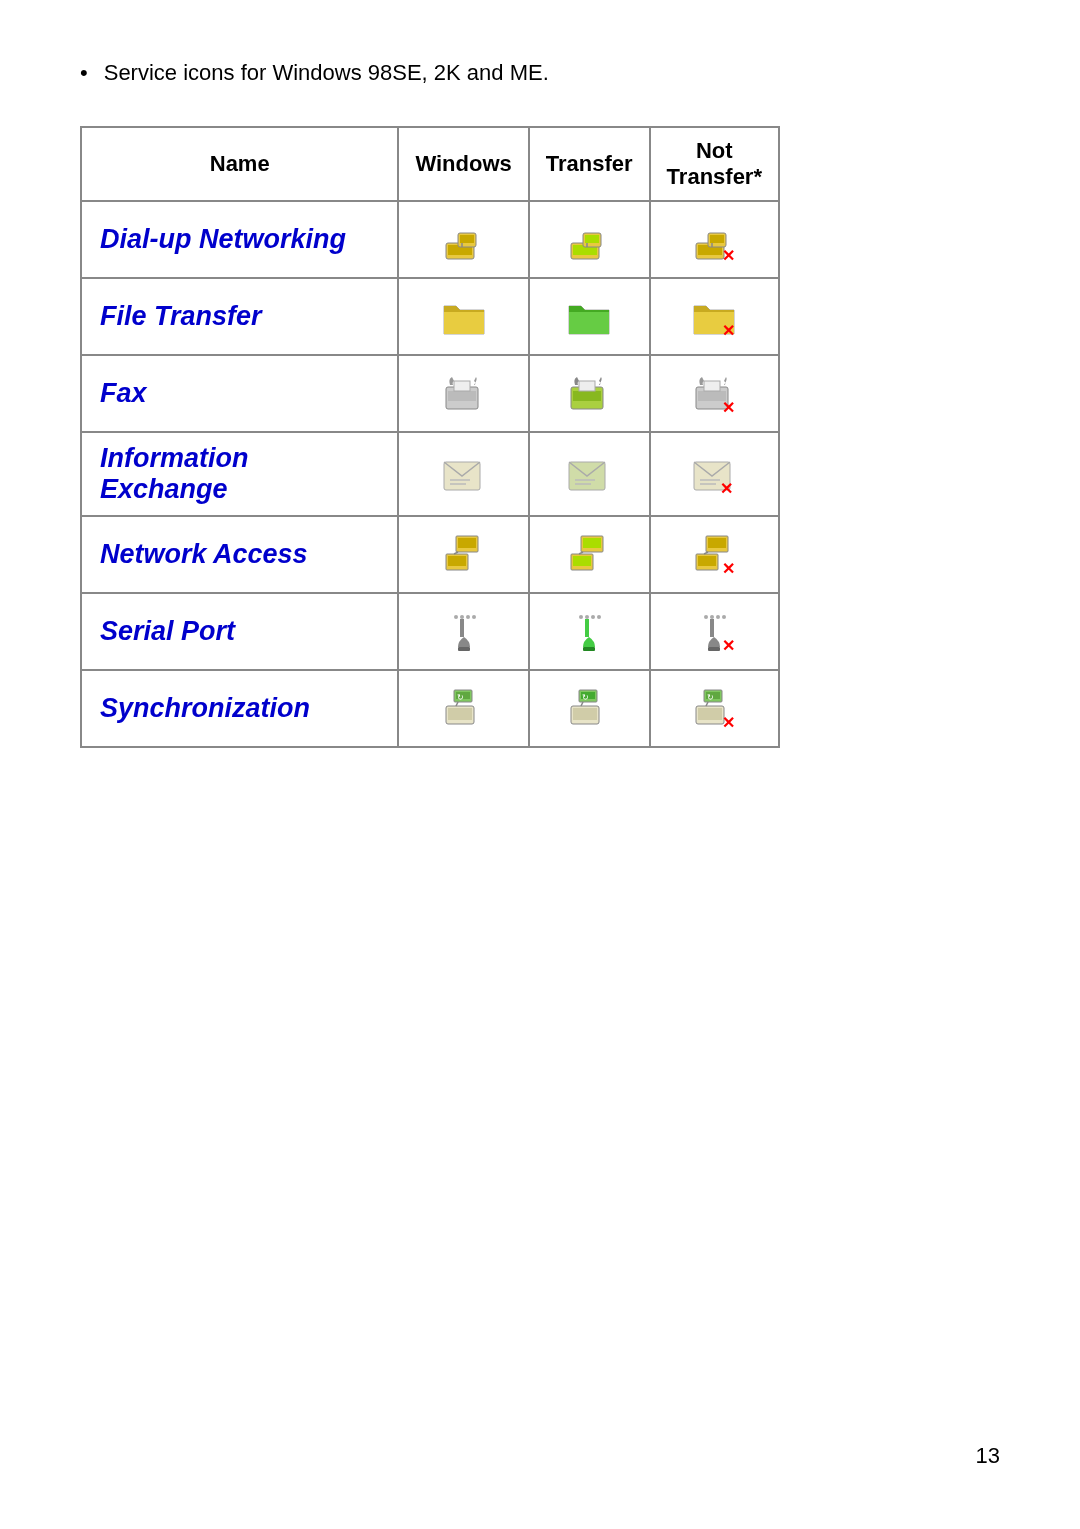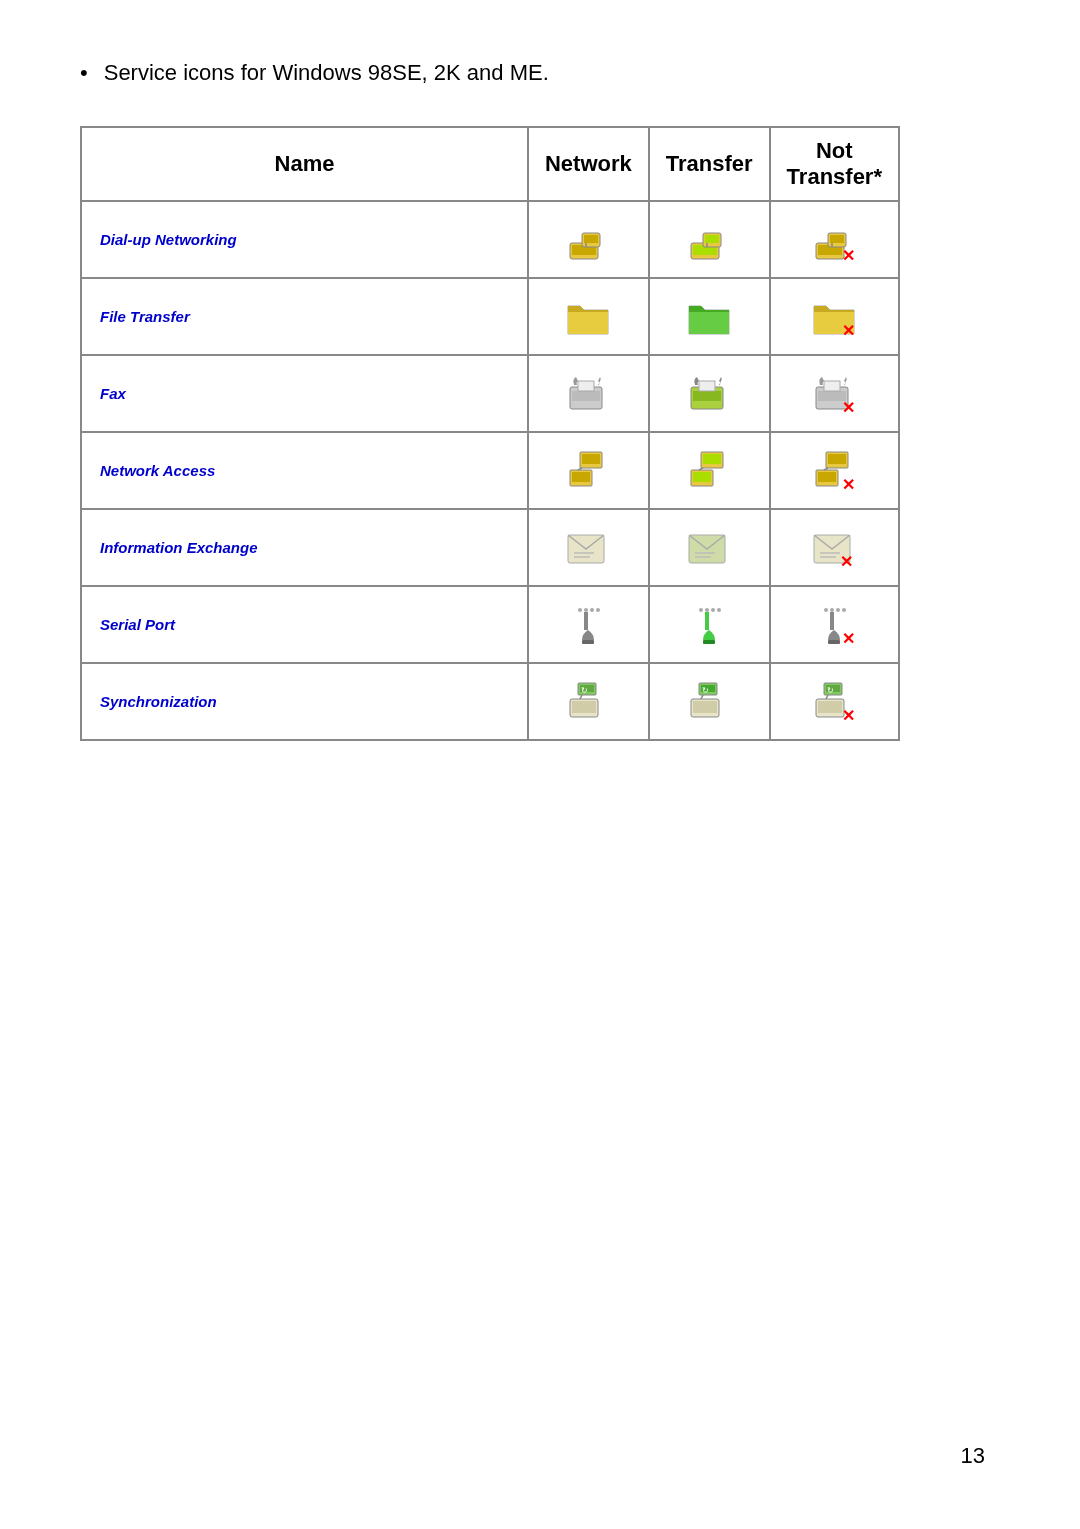--- a/index.html
+++ b/index.html
@@ -17,80 +17,80 @@
       margin-bottom: 40px;
       font-size: 22px;
     }
     .bullet-point::before {
       content: '•';
       margin-right: 16px;
       font-size: 22px;
     }
     table {
       border-collapse: collapse;
-      width: 820px;
+      width: 700px;
       margin-bottom: 40px;
     }
     th, td {
       border: 2px solid #888;
       padding: 10px 16px;
       text-align: center;
       vertical-align: middle;
     }
     th {
       font-weight: bold;
       font-size: 22px;
       background: #fff;
     }
     td.name-col {
       text-align: left;
       font-weight: bold;
-      font-size: 15px;
+      font-size: 27px;
       color: #0000cc;
       font-style: italic;
       padding-left: 18px;
     }
     .icon-cell {
       width: 110px;
     }
     
     .icon-wrap {
       display: inline-flex;
       align-items: center;
       justify-content: center;
       width: 54px;
       height: 54px;
       position: relative;
     }
     
     .page-number {
       position: fixed;
       bottom: 60px;
-      right: 95px;
+      right: 80px;
       font-size: 22px;
       color: #000;
     }
     
     svg.service-icon {
       width: 48px;
       height: 48px;
     }
   </style>
 </head>
 <body>
 
 <div class="bullet-point">
   <span>Service icons for Windows 98SE, 2K and ME.</span>
 </div>
 
 <table>
   <thead>
     <tr>
       <th>Name</th>
-      <th>Network</th>
+      <th>Windows</th>
       <th>Transfer</th>
       <th>Not Transfer*</th>
     </tr>
   </thead>
   <tbody id="table-body">
 
   <tr>
         <td class="name-col">Dial-up Networking</td>
         <td class="icon-cell"><div class="icon-wrap">
             <svg viewBox="0 0 48 48" class="service-icon">
@@ -180,20 +180,50 @@
     <rect x="6" y="18" width="32" height="22" rx="2" fill="#ccc" stroke="#888" stroke-width="1"></rect>
     <rect x="8" y="22" width="28" height="10" fill="#bbb"></rect>
     <rect x="14" y="12" width="16" height="10" fill="#eee" stroke="#aaa" stroke-width="1"></rect>
     <path d="M10 16 Q8 10 12 8 L14 12 Q12 13 13 16Z" fill="#999"></path>
     <path d="M34 16 Q38 10 36 8 L34 12 Q36 13 35 16Z" fill="#999"></path>
     <text x="32" y="44" font-size="16" fill="red" font-weight="bold">✕</text>
   </svg>
           </div></td>
       </tr>
       <tr>
+        <td class="name-col">Information Exchange</td>
+        <td class="icon-cell"><div class="icon-wrap">
+            <svg viewBox="0 0 48 48" class="service-icon">
+
+    <rect x="4" y="12" width="36" height="28" rx="2" fill="#e8e4c8" stroke="#aaa" stroke-width="1"></rect>
+    <path d="M4 12 L22 26 L40 12" fill="none" stroke="#aaa" stroke-width="1.5"></path>
+
+    <line x1="10" y1="30" x2="30" y2="30" stroke="#bbb" stroke-width="1.5"></line>
+    <line x1="10" y1="34" x2="26" y2="34" stroke="#bbb" stroke-width="1.5"></line>
+  </svg>
+          </div></td>
+        <td class="icon-cell"><div class="icon-wrap">
+            <svg viewBox="0 0 48 48" class="service-icon">
+    <rect x="4" y="12" width="36" height="28" rx="2" fill="#d0dca8" stroke="#aaa" stroke-width="1"></rect>
+    <path d="M4 12 L22 26 L40 12" fill="none" stroke="#aaa" stroke-width="1.5"></path>
+    <line x1="10" y1="30" x2="30" y2="30" stroke="#bbb" stroke-width="1.5"></line>
+    <line x1="10" y1="34" x2="26" y2="34" stroke="#bbb" stroke-width="1.5"></line>
+  </svg>
+          </div></td>
+        <td class="icon-cell"><div class="icon-wrap">
+            <svg viewBox="0 0 48 48" class="service-icon">
+    <rect x="4" y="12" width="36" height="28" rx="2" fill="#e8e4c8" stroke="#aaa" stroke-width="1"></rect>
+    <path d="M4 12 L22 26 L40 12" fill="none" stroke="#aaa" stroke-width="1.5"></path>
+    <line x1="10" y1="30" x2="30" y2="30" stroke="#bbb" stroke-width="1.5"></line>
+    <line x1="10" y1="34" x2="26" y2="34" stroke="#bbb" stroke-width="1.5"></line>
+    <text x="30" y="44" font-size="16" fill="red" font-weight="bold">✕</text>
+  </svg>
+          </div></td>
+      </tr>
+      <tr>
         <td class="name-col">Network Access</td>
         <td class="icon-cell"><div class="icon-wrap">
             <svg viewBox="0 0 48 48" class="service-icon">
 
     <rect x="16" y="6" width="22" height="16" rx="1" fill="#e8c840" stroke="#888" stroke-width="1"></rect>
     <rect x="18" y="8" width="18" height="10" fill="#c8a800"></rect>
     <rect x="6" y="24" width="22" height="16" rx="1" fill="#e8c840" stroke="#888" stroke-width="1"></rect>
     <rect x="8" y="26" width="18" height="10" fill="#c8a800"></rect>
 
     <line x1="18" y1="22" x2="14" y2="24" stroke="#888" stroke-width="1.5"></line>
@@ -209,50 +239,20 @@
   </svg>
           </div></td>
         <td class="icon-cell"><div class="icon-wrap">
             <svg viewBox="0 0 48 48" class="service-icon">
     <rect x="16" y="6" width="22" height="16" rx="1" fill="#e8c840" stroke="#888" stroke-width="1"></rect>
     <rect x="18" y="8" width="18" height="10" fill="#c8a800"></rect>
     <rect x="6" y="24" width="22" height="16" rx="1" fill="#e8c840" stroke="#888" stroke-width="1"></rect>
     <rect x="8" y="26" width="18" height="10" fill="#c8a800"></rect>
     <line x1="18" y1="22" x2="14" y2="24" stroke="#888" stroke-width="1.5"></line>
     <text x="32" y="44" font-size="16" fill="red" font-weight="bold">✕</text>
-  </svg>
-          </div></td>
-      </tr>
-      <tr>
-        <td class="name-col">Information Exchange</td>
-        <td class="icon-cell"><div class="icon-wrap">
-            <svg viewBox="0 0 48 48" class="service-icon">
-
-    <rect x="4" y="12" width="36" height="28" rx="2" fill="#e8e4c8" stroke="#aaa" stroke-width="1"></rect>
-    <path d="M4 12 L22 26 L40 12" fill="none" stroke="#aaa" stroke-width="1.5"></path>
-
-    <line x1="10" y1="30" x2="30" y2="30" stroke="#bbb" stroke-width="1.5"></line>
-    <line x1="10" y1="34" x2="26" y2="34" stroke="#bbb" stroke-width="1.5"></line>
-  </svg>
-          </div></td>
-        <td class="icon-cell"><div class="icon-wrap">
-            <svg viewBox="0 0 48 48" class="service-icon">
-    <rect x="4" y="12" width="36" height="28" rx="2" fill="#d0dca8" stroke="#aaa" stroke-width="1"></rect>
-    <path d="M4 12 L22 26 L40 12" fill="none" stroke="#aaa" stroke-width="1.5"></path>
-    <line x1="10" y1="30" x2="30" y2="30" stroke="#bbb" stroke-width="1.5"></line>
-    <line x1="10" y1="34" x2="26" y2="34" stroke="#bbb" stroke-width="1.5"></line>
-  </svg>
-          </div></td>
-        <td class="icon-cell"><div class="icon-wrap">
-            <svg viewBox="0 0 48 48" class="service-icon">
-    <rect x="4" y="12" width="36" height="28" rx="2" fill="#e8e4c8" stroke="#aaa" stroke-width="1"></rect>
-    <path d="M4 12 L22 26 L40 12" fill="none" stroke="#aaa" stroke-width="1.5"></path>
-    <line x1="10" y1="30" x2="30" y2="30" stroke="#bbb" stroke-width="1.5"></line>
-    <line x1="10" y1="34" x2="26" y2="34" stroke="#bbb" stroke-width="1.5"></line>
-    <text x="30" y="44" font-size="16" fill="red" font-weight="bold">✕</text>
   </svg>
           </div></td>
       </tr>
       <tr>
         <td class="name-col">Serial Port</td>
         <td class="icon-cell"><div class="icon-wrap">
             <svg viewBox="0 0 48 48" class="service-icon">
 
     <circle cx="16" cy="10" r="2" fill="#aaa"></circle>
     <circle cx="22" cy="10" r="2" fill="#aaa"></circle>

